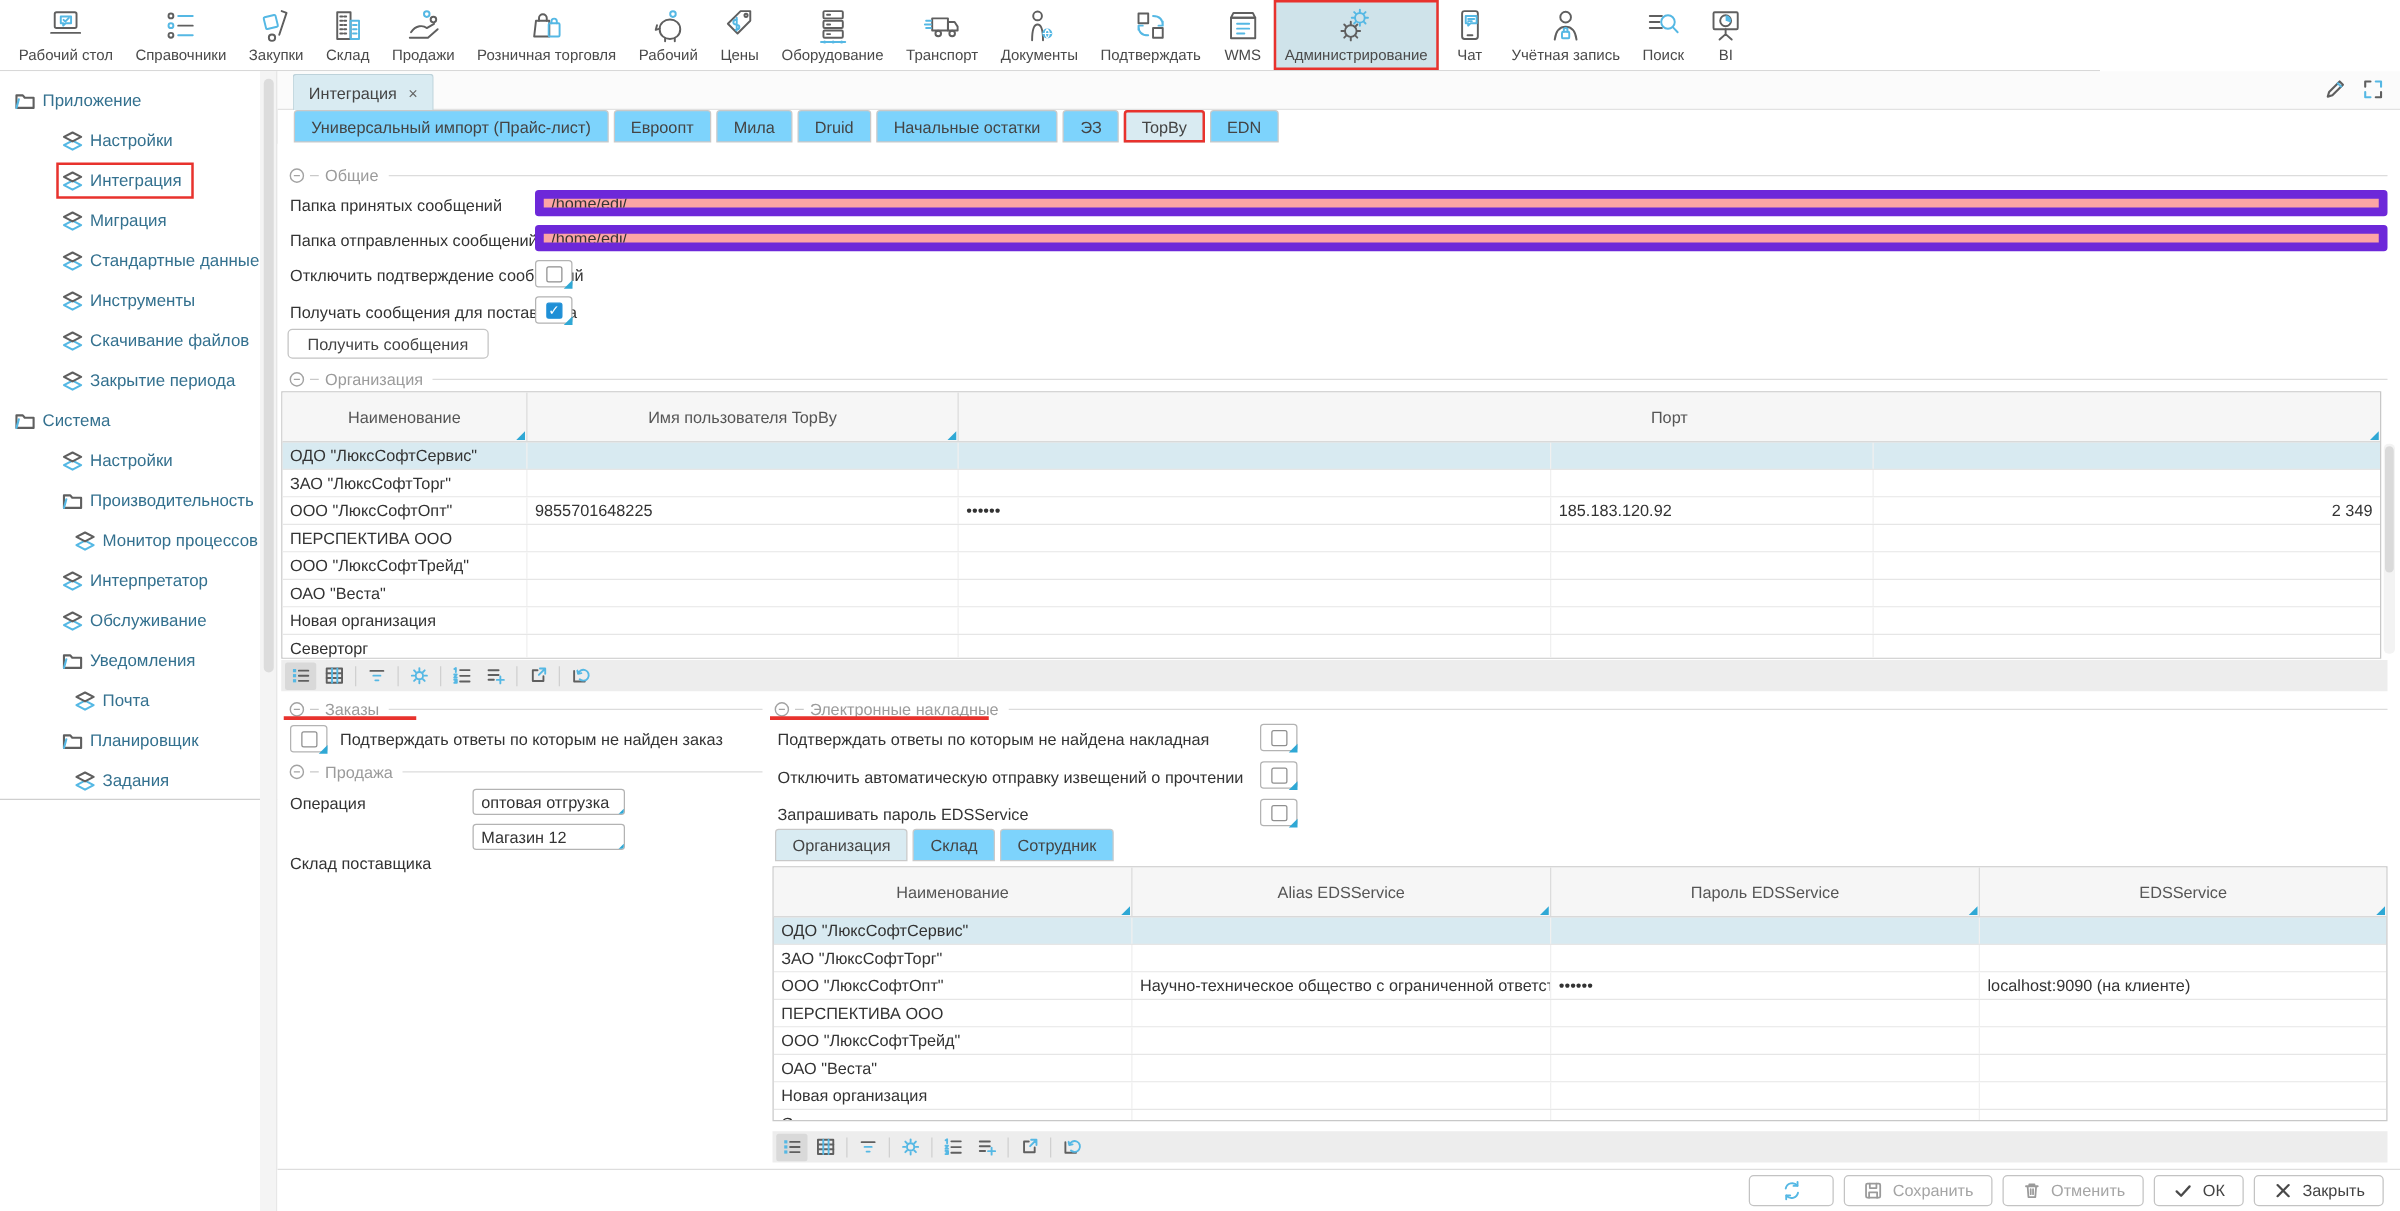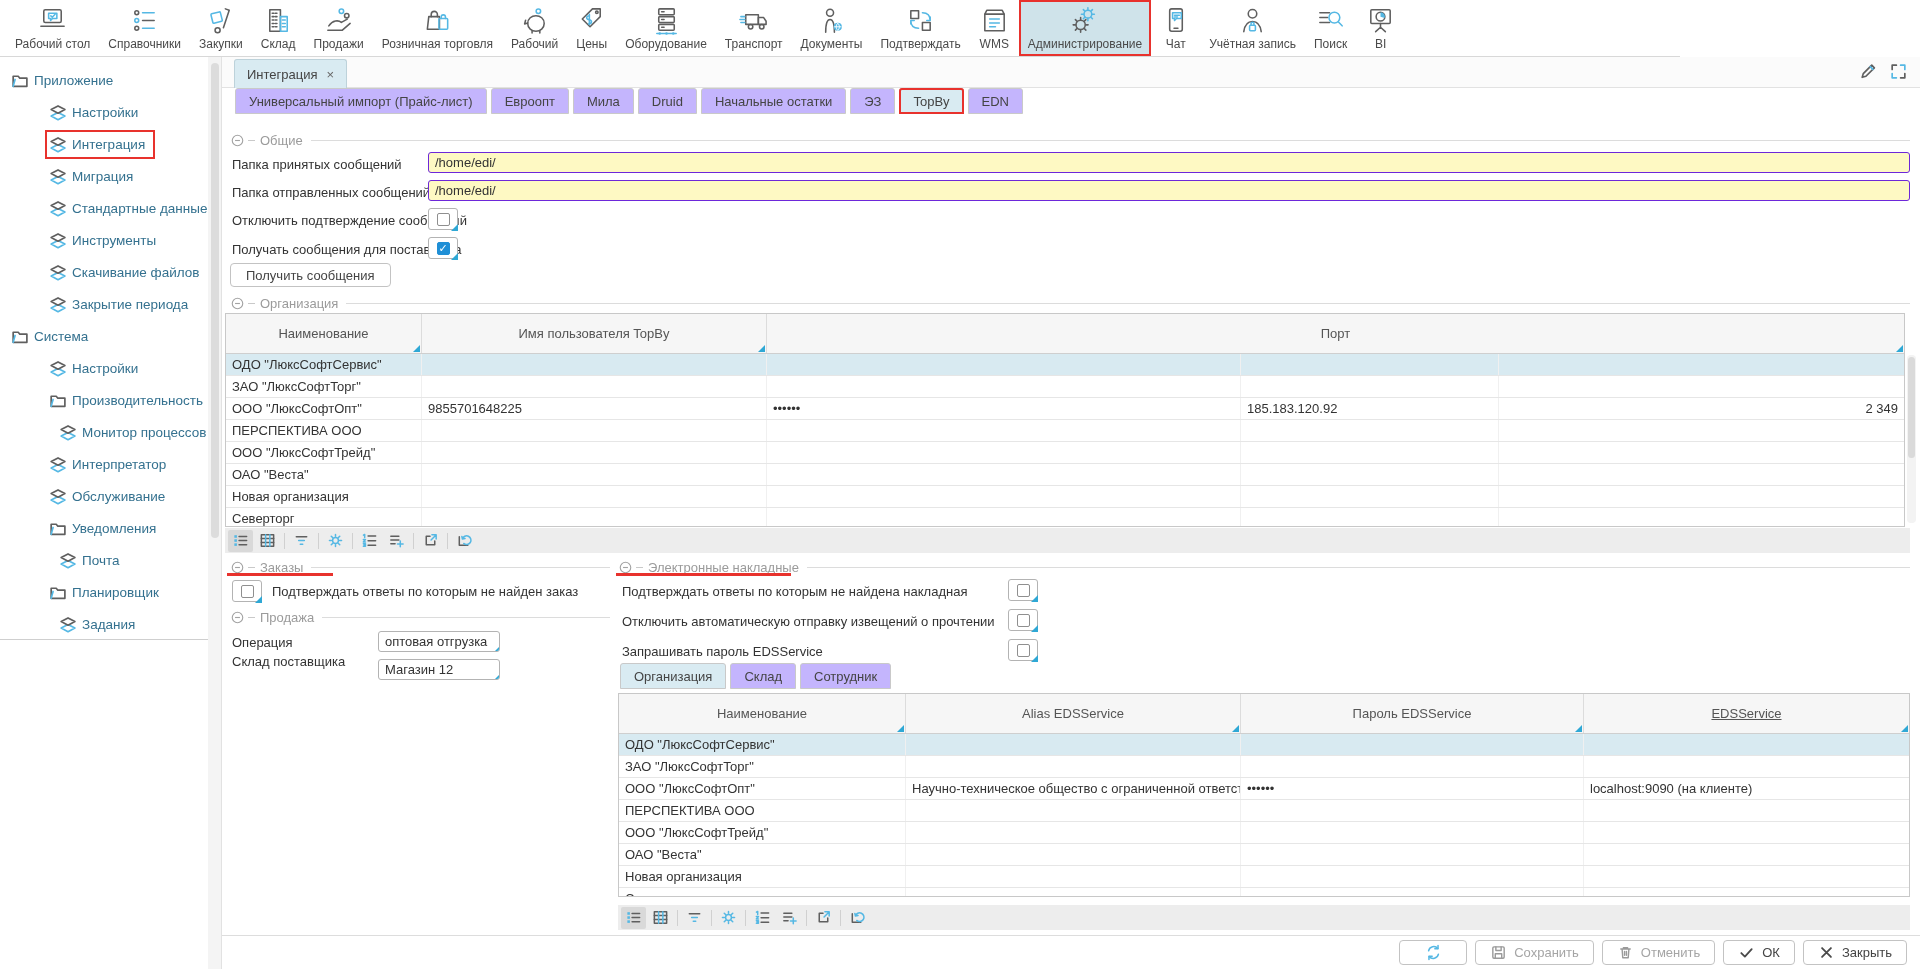--- a/index.html
+++ b/index.html
@@ -34,32 +34,32 @@
 #gutter{position:absolute;left:208px;top:57px;width:14px;height:912px;background:#f4f4f4;border-right:1px solid #e2e2e2}
 #gutter .thumb{position:absolute;left:3px;top:6px;width:8px;height:475px;background:#dcdcdc;border-radius:4px}
 
 #doctabrow{position:absolute;left:222px;top:57px;right:0;height:31px;background:#fbfbfb;border-bottom:1px solid #e2e2e2}
 .doctab{position:absolute;left:12px;top:2px;height:29px;display:flex;align-items:center;padding:0 12px;
   background:#d9ebf2;border:1px solid #bdd2da;border-bottom:none;border-radius:3px 3px 0 0;font-size:13px;color:#444;cursor:pointer}
 .doctab .x{margin-left:9px;color:#666;font-size:13px}
 #docicons{position:absolute;right:12px;top:5px;display:flex;gap:12px;align-items:center}
 #subtabs{position:absolute;left:222px;top:88px;right:0;height:27px;display:flex;gap:4px;padding-left:13px}
 .stab{height:26px;display:flex;align-items:center;padding:0 13px;border:1px solid #c9c9c9;border-radius:3px 3px 0 0;
-  background:#c4b5fd;font-size:13px;color:#444;cursor:pointer;white-space:nowrap}
+  background:#7dd3fc;font-size:13px;color:#444;cursor:pointer;white-space:nowrap}
 .stab.active{background:#d9ebf2}
 
 #content{position:absolute;left:222px;top:115px;right:0;bottom:0;background:#fff}
 .legend{position:absolute;display:flex;align-items:center;height:15px}
 .lg-ico{width:15px;height:15px;margin-right:3px;flex:none}
 .lg-pre{width:7px;border-top:1px solid #c9c9c9;margin-right:5px}
 .lg-title{font-size:13px;color:#9b9b9b;white-space:nowrap;padding-right:8px}
 .lg-line{flex:1;border-top:1px solid #dcdcdc}
 .flabel{position:absolute;font-size:13px;color:#333;white-space:nowrap}
-.tinput{position:absolute;height:21px;border:1px solid #6d28d9;border-radius:3px;font-size:13px;color:#333;
-  padding:0 6px;background:#fef9c3;font-family:inherit}
+.tinput{position:absolute;height:21px;border:7px solid #6d28d9;border-radius:3px;font-size:13px;color:#333;
+  padding:0 6px;background:#fca5a5;font-family:inherit}
 .combo{position:absolute;height:21px;border:1px solid #b3b3b3;border-radius:3px;font-size:13px;color:#333;
   padding:0 6px;background:#fff;display:flex;align-items:center;white-space:nowrap;overflow:hidden}
 .corner::after{content:"";position:absolute;right:-1px;bottom:-2px;border-style:solid;
   border-width:0 0 7px 7px;border-color:transparent transparent #2fa8d5 transparent}
 .ckwrap{position:absolute;width:30px;height:22px;border:1px solid #b3b3b3;border-radius:3px;background:#fff;
   display:flex;align-items:center;justify-content:center;cursor:pointer}
 .ckbox{width:13px;height:13px;border:1px solid #8f8f8f;border-radius:2px;background:#fff}
 .ckwrap.checked .ckbox{background:#1f8fd6;border-color:#1f8fd6;position:relative}
 .ckwrap.checked .ckbox::before{content:"✓";position:absolute;left:1px;top:-1px;color:#fff;font-size:11px;font-weight:bold}
 .pbtn{position:absolute;display:inline-flex;align-items:center;height:24px;border:1px solid #c3c3c3;border-radius:4px;
@@ -732,21 +732,21 @@
           </svg>
         </span>
       <span class="lg-pre"></span>
       <span class="lg-title">Продажа</span>
       <span class="lg-line"></span>
     </div>
     <div class="flabel" style="left:10px;top:520px">Операция</div>
     <div class="combo corner" style="left:156px;top:516px;width:122px">
         <span>оптовая отгрузка</span>
       </div>
-    <div class="flabel" style="left:10px;top:539px">Склад поставщика</div>
+    <div class="flabel" style="left:10px;top:568px">Склад поставщика</div>
     <div class="combo corner" style="left:156px;top:544px;width:122px">
         <span>Магазин 12</span>
       </div>
 
     <div class="legend" style="left:396px;top:445px;right:10px">
       <span class="lg-ico">
           <svg width="15" height="15" viewBox="0 0 16 16">
             <circle class="slg" cx="8" cy="8" r="5.6"></circle>
             <path class="slg" d="M5.4 8 h5.2"></path>
           </svg>
@@ -771,21 +771,21 @@
     <div id="edstabs" style="left:398px;top:548px">
         <div class="stab active">Организация</div>
         <div class="stab">Склад</div>
         <div class="stab">Сотрудник</div>
       </div>
     <div class="gtable" style="left:396px;top:578px;width:1292px">
         <div class="ghead">
           <div class="gh" style="width: 287px;">Наименование</div>
           <div class="gh" style="width: 335px;">Alias EDSService</div>
           <div class="gh" style="width: 343px;">Пароль EDSService</div>
-          <div class="gh" style="flex: 1 1 0%; text-decoration: underline;">EDSService</div>
+          <div class="gh" style="flex: 1 1 0%;">EDSService</div>
         </div>
         <div class="gbody" style="height: 162px;">
           <div class="gr sel">
             <div class="gc" style="width: 287px;">ОДО "ЛюксСофтСервис"</div>
             <div class="gc" style="width: 335px;"></div>
             <div class="gc" style="width: 343px;"></div>
             <div class="gc" style="flex: 1 1 0%;"></div>
           </div>
           <div class="gr">
             <div class="gc" style="width: 287px;">ЗАО "ЛюксСофтТорг"</div>

